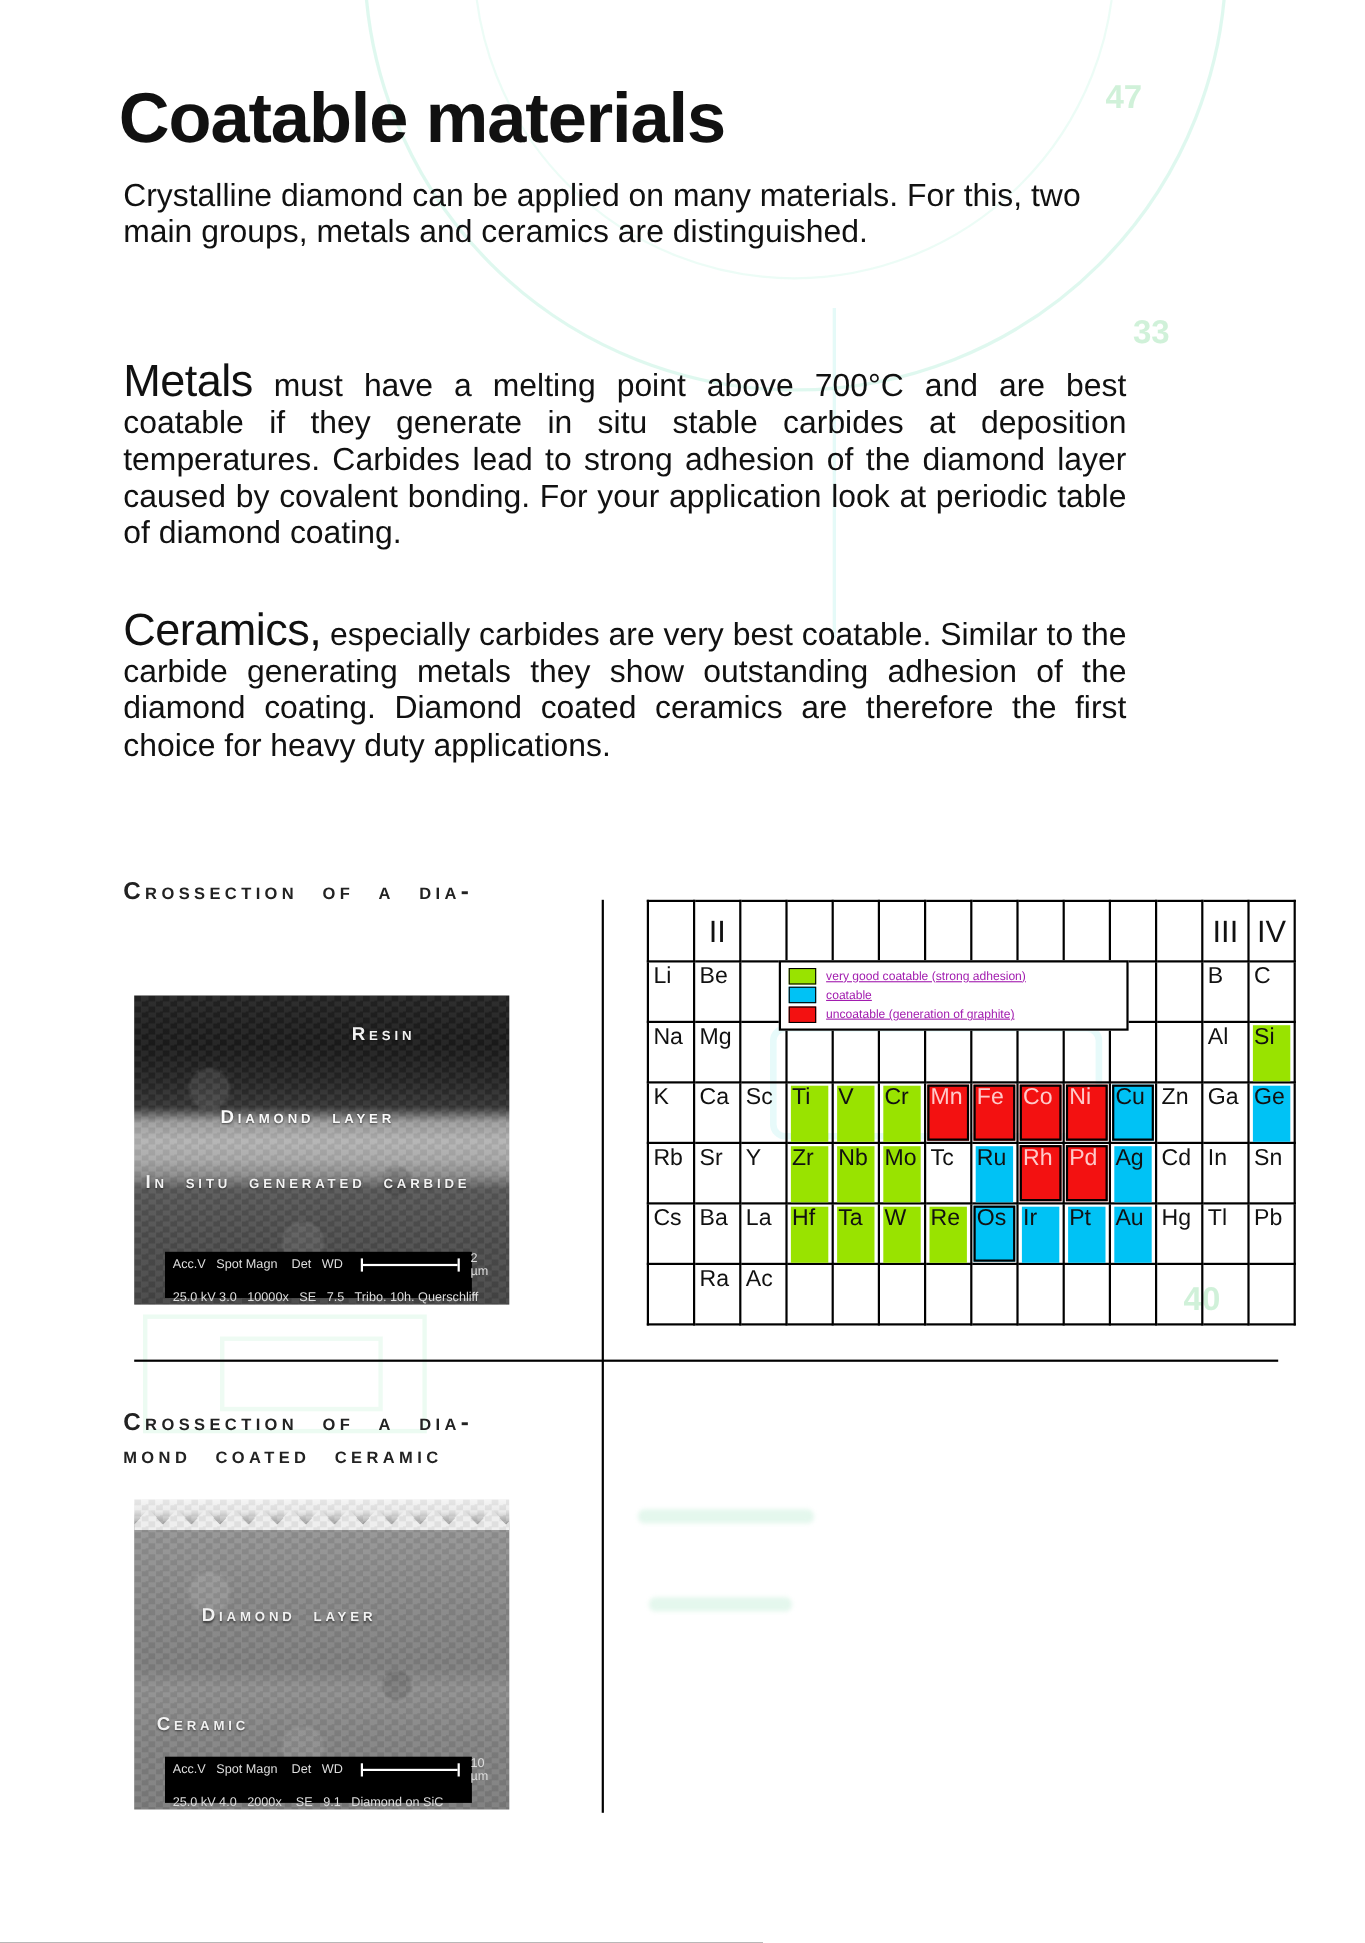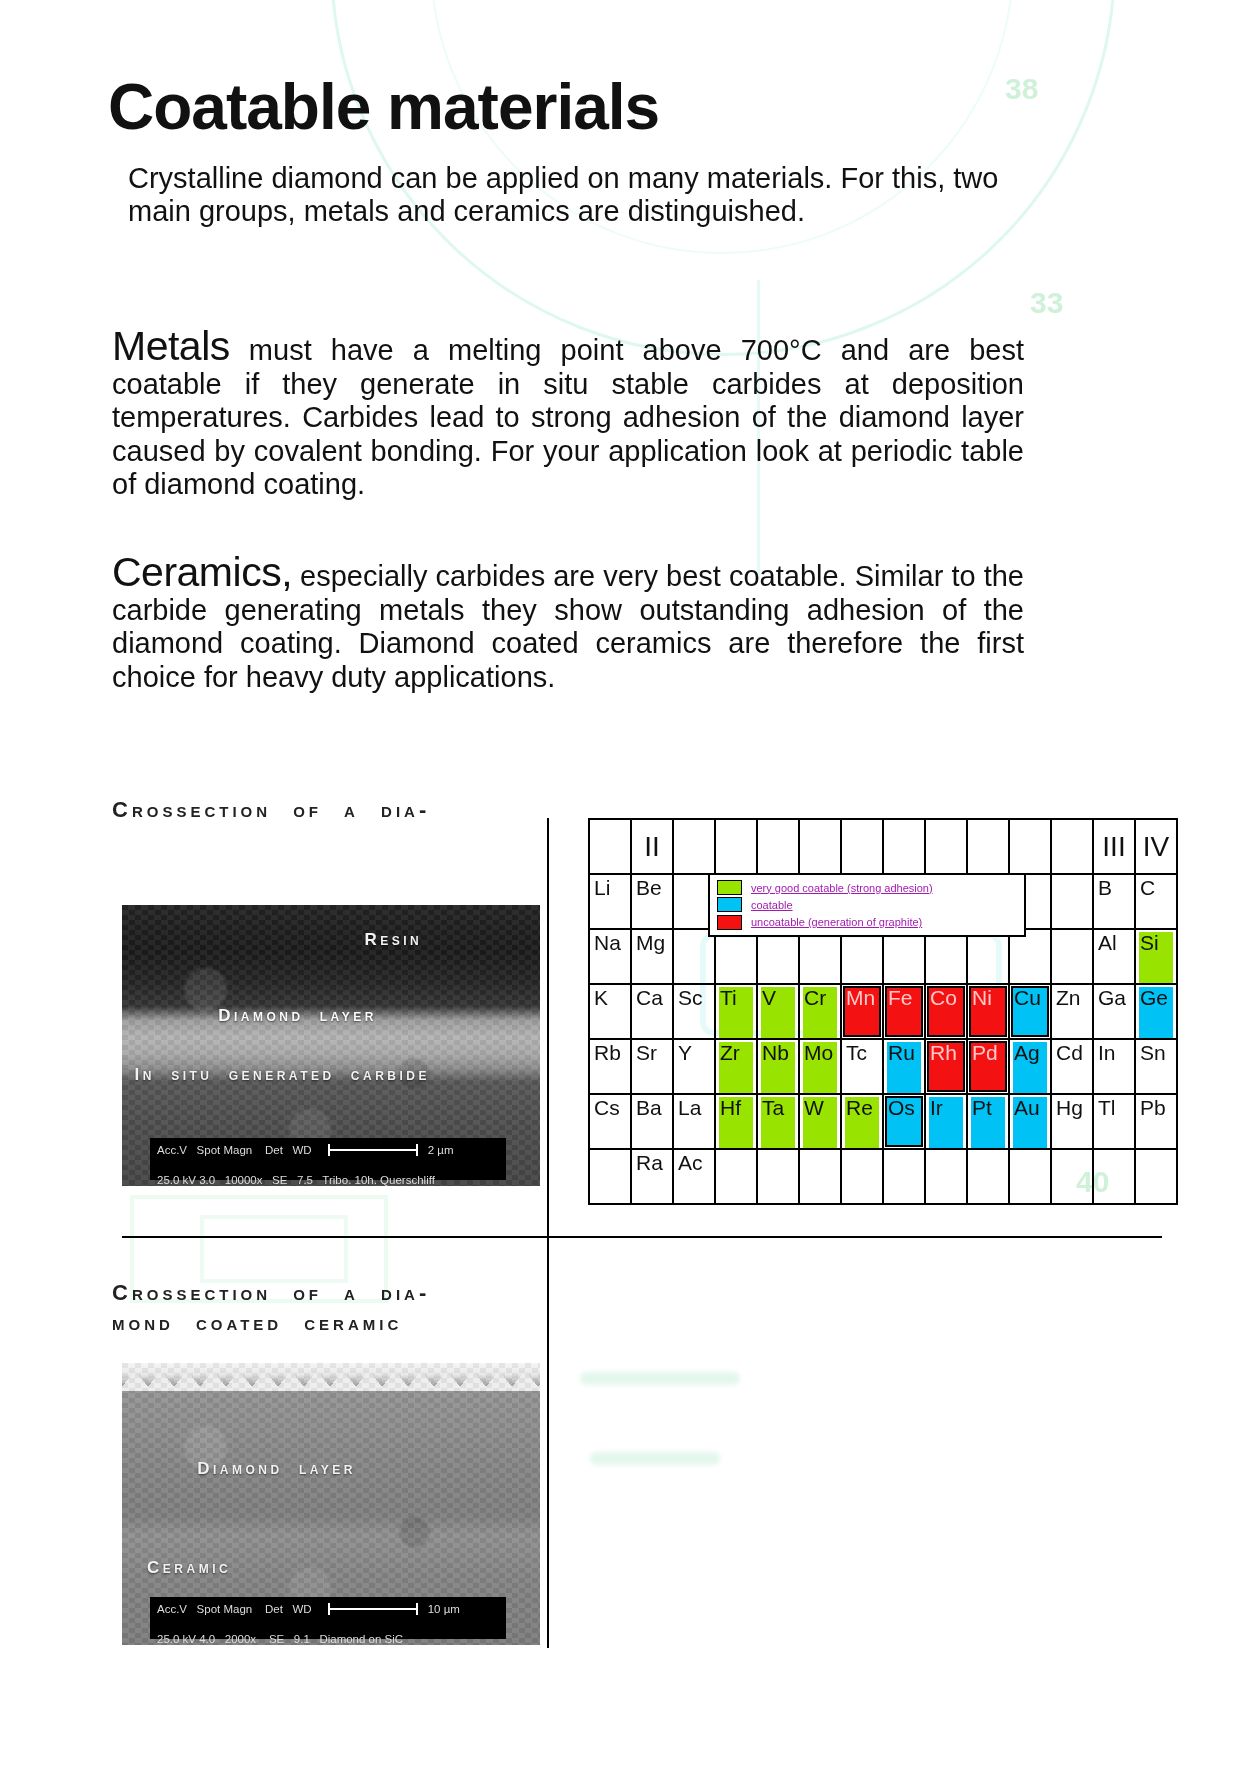--- a/index.html
+++ b/index.html
@@ -17,39 +17,39 @@
   .wm-num{font-size:30px;font-weight:700;color:rgba(150,225,170,0.45);}
   .wm-num.n1{left:1005px;top:72px;}
   .wm-num.n2{left:1030px;top:286px;}
   .wm-num.n3{left:1076px;top:1165px;}
   .wm-smudge{background:rgba(165,230,195,0.30);filter:blur(2px);height:13px;border-radius:6px;}
   .wm-smudge.s1{left:580px;top:1372px;width:160px;}
   .wm-smudge.s2{left:590px;top:1452px;width:130px;}
 
   
   .doc-title{position:absolute;left:108px;top:70px;font-size:64px;font-weight:800;letter-spacing:-1px;text-align:right;}
-  .intro{position:absolute;left:128px;top:162px;width:880px;font-size:29px;line-height:33px;}
+  .intro{position:absolute;left:112px;top:162px;width:880px;font-size:29px;line-height:33px;}
   .para{position:absolute;left:112px;width:912px;font-size:29px;line-height:33.5px;
         text-align:justify;text-align-last:left;}
   .para.metals{top:326px;}
   .para.ceramics{top:552px;}
   .para .lead{font-size:41px;font-weight:400;line-height:1;letter-spacing:-0.5px;}
 
   
   .xsec-heading{position:absolute;left:112px;font-size:22px;font-weight:700;
         font-variant:small-caps;letter-spacing:4px;word-spacing:12px;line-height:30px;color:#222;}
   .xsec-heading.h1{top:795px;}
   .xsec-heading.h2{top:1278px;}
 
   
   .vline{position:absolute;left:547px;top:818px;width:2px;height:830px;background:#000;}
   .hline{position:absolute;left:122px;top:1236px;width:1040px;height:2px;background:#000;}
 
   
-  .sem{position:absolute;left:122px;width:418px;overflow:hidden;}
+  .sem{position:absolute;left:122px;width:341px;overflow:hidden;}
   .sem1{top:905px;height:281px;
     background:linear-gradient(180deg,#242424 0%,#1b1b1b 16%,#262626 28%,#353535 36%,
       #9d9d9d 41%,#b3b3b3 47%,#a9a9a9 53%,#8d8d8d 58%,#575757 63%,#4e4e4e 78%,#454545 100%);}
   .sem2{top:1363px;height:282px;
     background:linear-gradient(180deg,#f4f4f4 0%,#e9e9e9 4%,#949494 9%,#878787 34%,
       #7f7f7f 54%,#8f8f8f 61%,#848484 76%,#7b7b7b 100%);}
   .sem .mottle{position:absolute;inset:0;
     background:repeating-conic-gradient(rgba(255,255,255,0.05) 0 25%,rgba(0,0,0,0.06) 0 50%) 0 0/13px 10px,
       radial-gradient(circle at 20% 30%,rgba(255,255,255,0.10) 0 5%,transparent 6%),
       radial-gradient(circle at 70% 60%,rgba(0,0,0,0.12) 0 4%,transparent 5%),
@@ -97,21 +97,21 @@
 <body>
 
 <div class="page">
 
   <div class="wm wm-circle"></div>
   <div class="wm wm-circle2"></div>
   <div class="wm wm-vline"></div>
   <div class="wm wm-rect1"></div>
   <div class="wm wm-rect2"></div>
   <div class="wm wm-rect3"></div>
-  <div class="wm wm-num n1">38</div>
+  <div class="wm wm-num n1">47</div>
   <div class="wm wm-num n2">33</div>
   <div class="wm wm-num n3">40</div>
   <div class="wm wm-smudge s1"></div>
   <div class="wm wm-smudge s2"></div>
 
   <div class="doc-title">Coatable materials</div>
 
   <div class="intro">Crystalline diamond can be applied on many materials. For this, two main groups, metals and ceramics are distinguished.</div>
 
   <div class="para metals">

